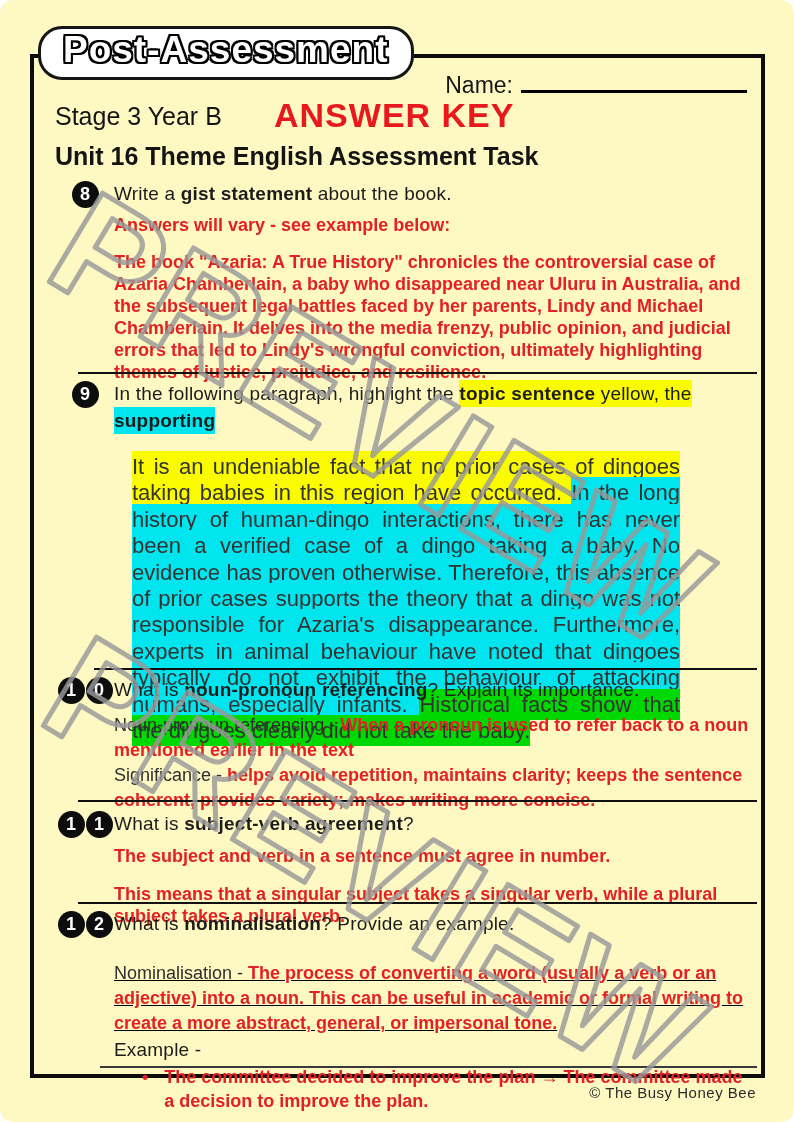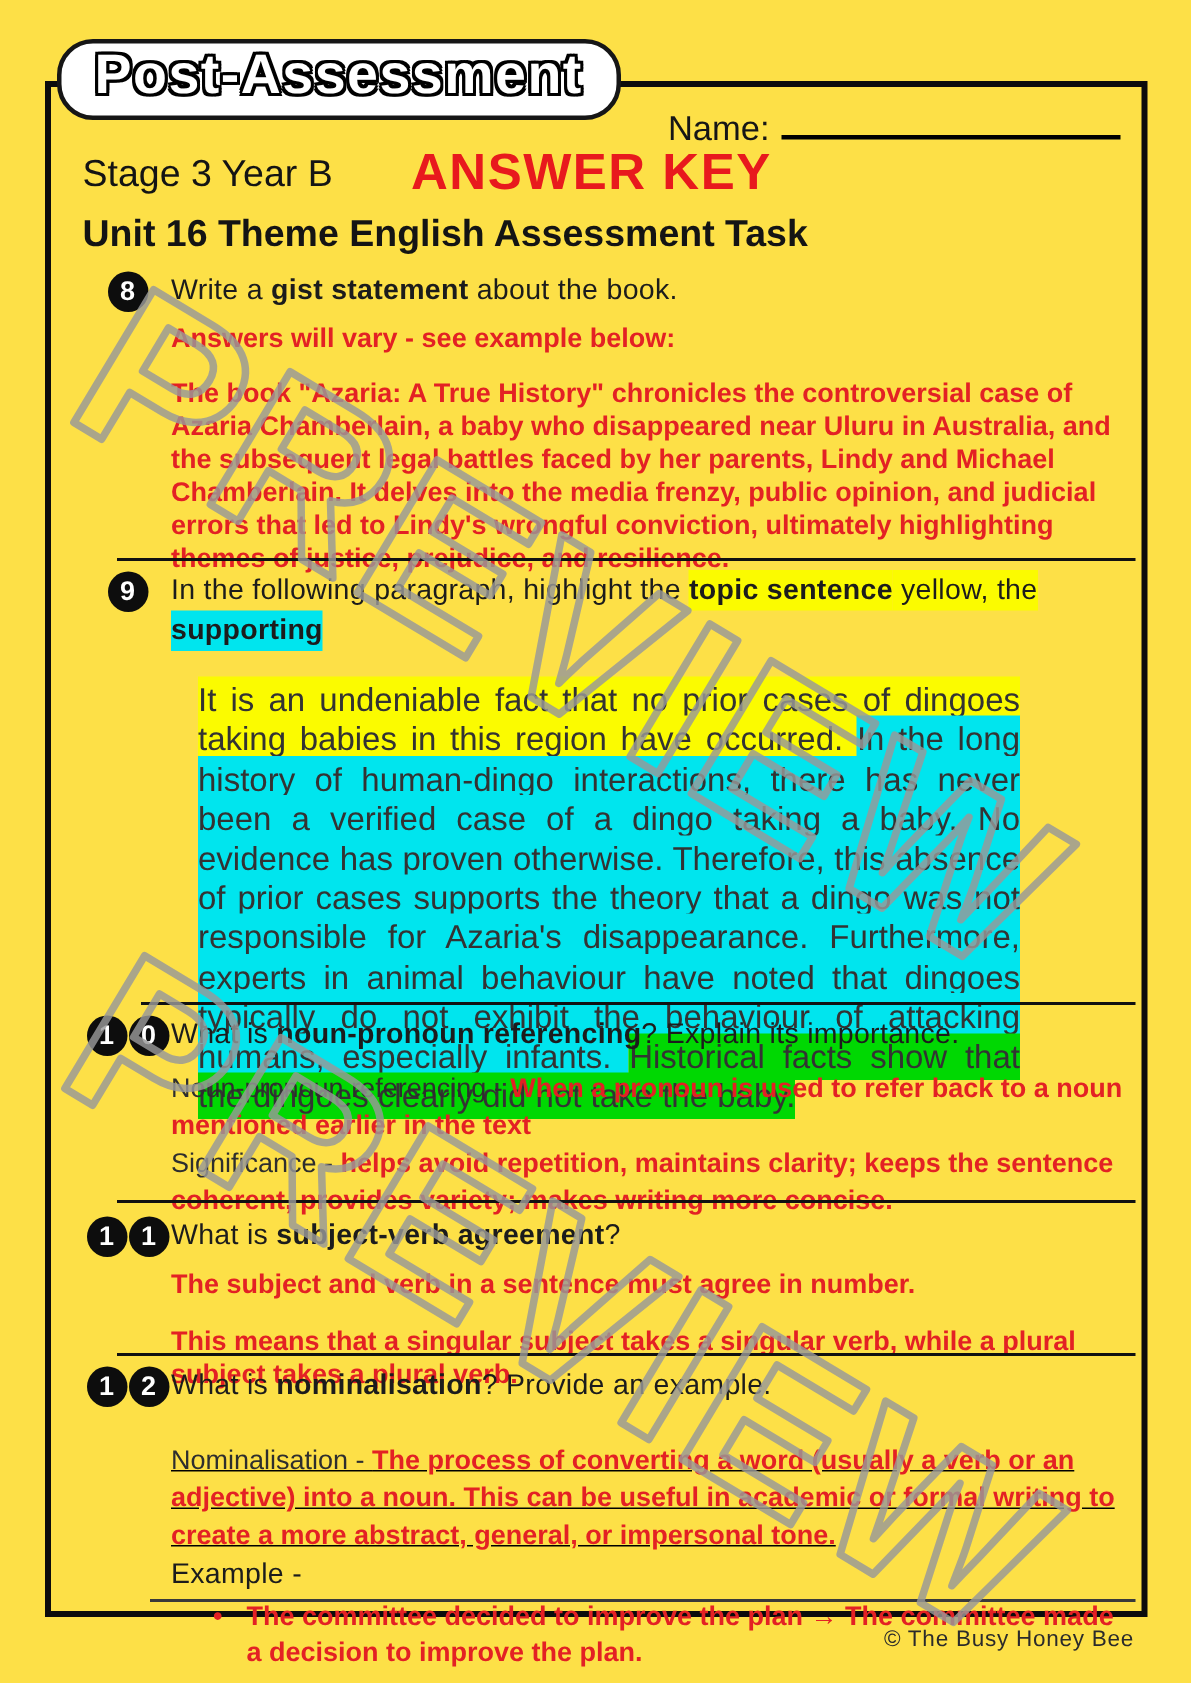--- a/index.html
+++ b/index.html
@@ -1,18 +1,18 @@
 <!DOCTYPE html>
 <html><head>
 <meta charset="utf-8">
 <style>
   html,body { margin:0; padding:0; background:#ffffff; }
   .sheet {
-    position:relative; width:794px; height:1122px; background:#fde047;
-    font-family:"Liberation Sans", sans-serif; overflow:hidden;
+    position:relative; width:794px; height:1122px; background:#fef9c3;
+    font-family:"Liberation Sans", sans-serif; overflow:hidden;border-radius:13px;
   }
   
   .frame {
     position:absolute; left:30px; top:54px; width:727px; height:1016px;
     border:4px solid #0c0c0c;
   }
   
   .banner {
     position:absolute; left:38px; top:26px; z-index:6;
     background:#fff; border:3px solid #161616; border-radius:24px;

